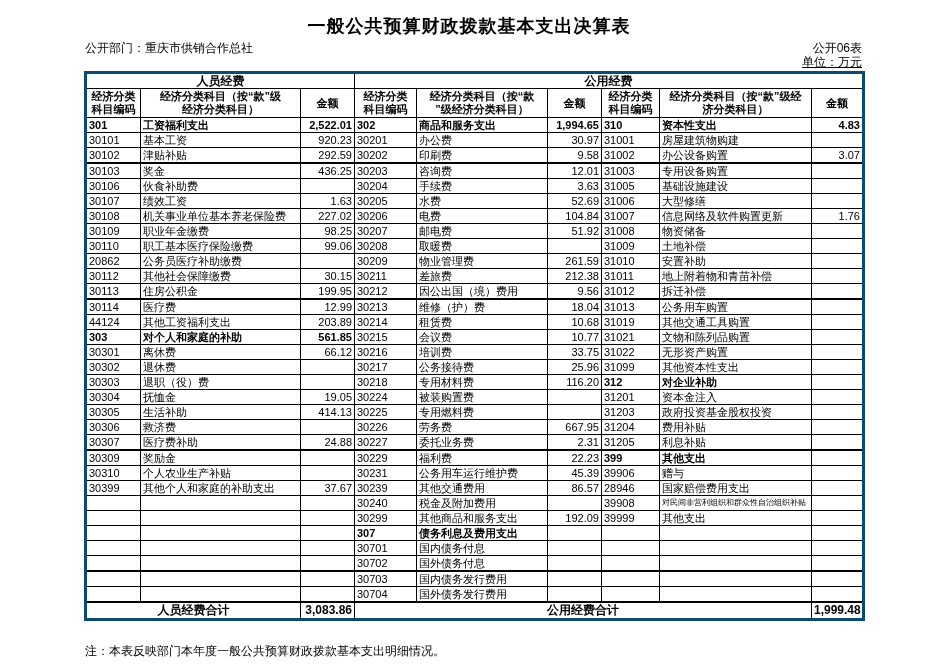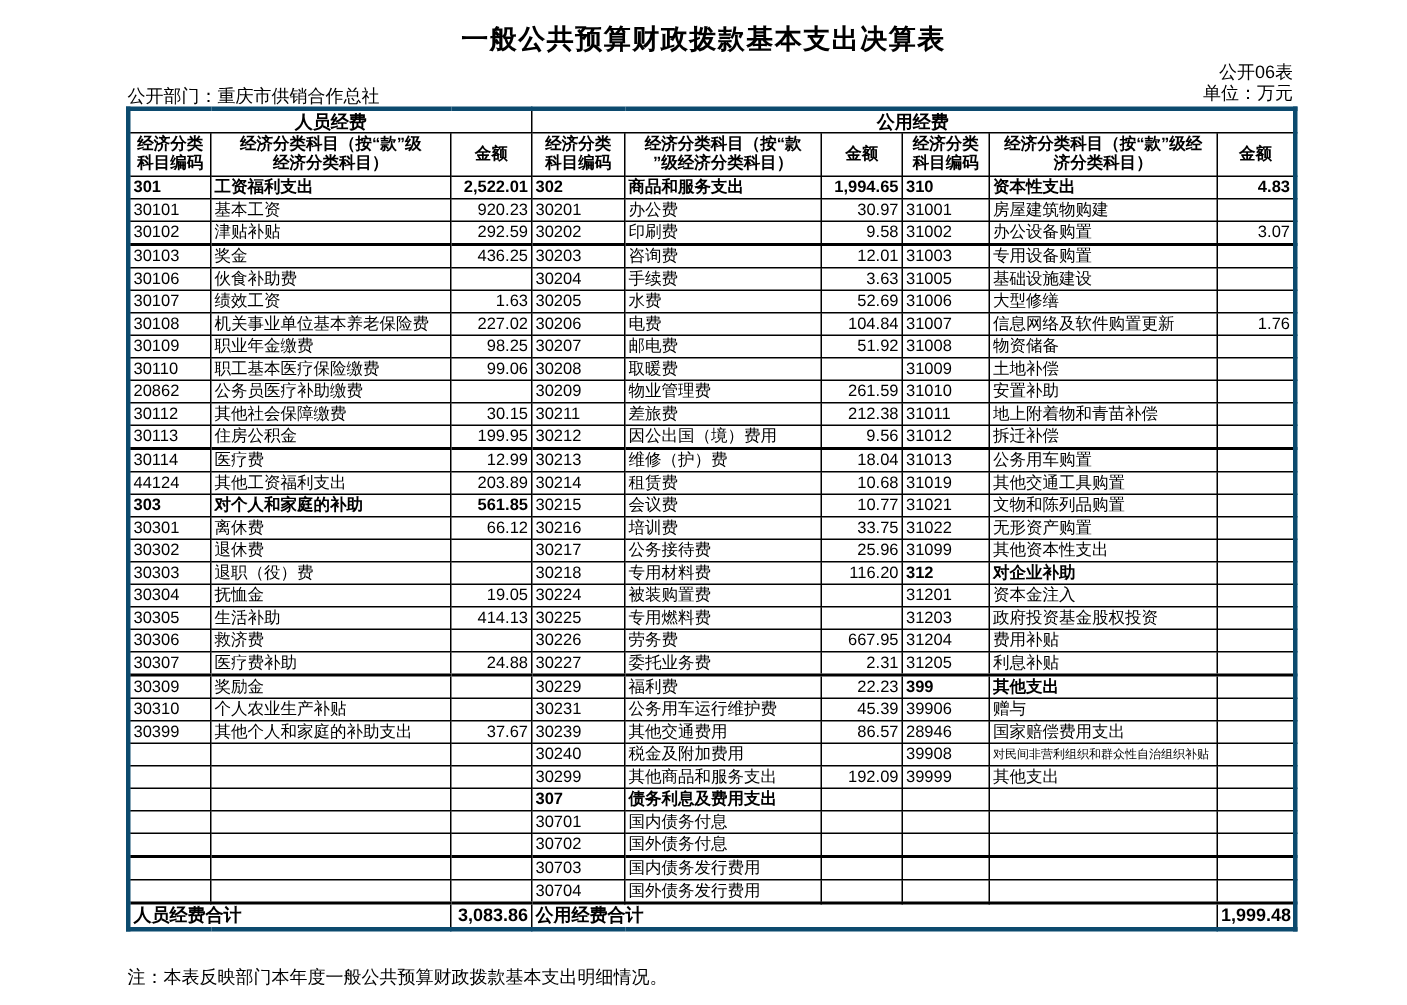--- a/index.html
+++ b/index.html
@@ -9,24 +9,24 @@
   }
   .sheet { position:absolute; inset:0; }
   .title {
     position:absolute; top:14px; left:0; width:938px;
     text-align:center; font-size:18px; font-weight:bold; letter-spacing:1px;
   }
   .table-no {
     position:absolute; top:40px; right:76px; font-size:12px; text-align:left;
   }
   .unit {
-    position:absolute; top:54px; right:76px; font-size:12px; text-align:right;
+    position:absolute; top:54px; right:76px; font-size:12px; text-align:right;text-decoration:underline;
   }
   .dept {
-    position:absolute; top:56px; left:85px; font-size:12px;
+    position:absolute; top:40px; left:85px; font-size:12px;
   }
   table.main {
     position:absolute; top:71px; left:84px; width:778px;
     border-collapse:collapse; table-layout:fixed;
     font-size:11px; border:3px solid #0c4a6e;
   }
   table.main th, table.main td {
     border:1px solid #000; padding:0 2px; overflow:hidden;
     white-space:nowrap; height:14px; line-height:14px;
   }
@@ -38,21 +38,21 @@
   td.code   { text-align:left; }
   td.subject{ text-align:left; }
   td.amount { text-align:right; }
   td.bold   { font-weight:bold; }
   td.small  { font-size:8px; line-height:14px; }
   tr.pb td  { border-bottom-width:2px; }
   tr.total-row td {
     border-top-width:2px; font-weight:bold; font-size:12px;
     height:15px; line-height:15px;
   }
-  tr.total-row td.center { }
+  tr.total-row td.center { text-align:center; }
   tr.total-row td.amount { }
   .note {
     position:absolute; top:643px; left:85px; font-size:12px;
   }
 </style>
 </head>
 <body>
 
 <div class="sheet">
   <div class="title">一般公共预算财政拨款基本支出决算表</div>

